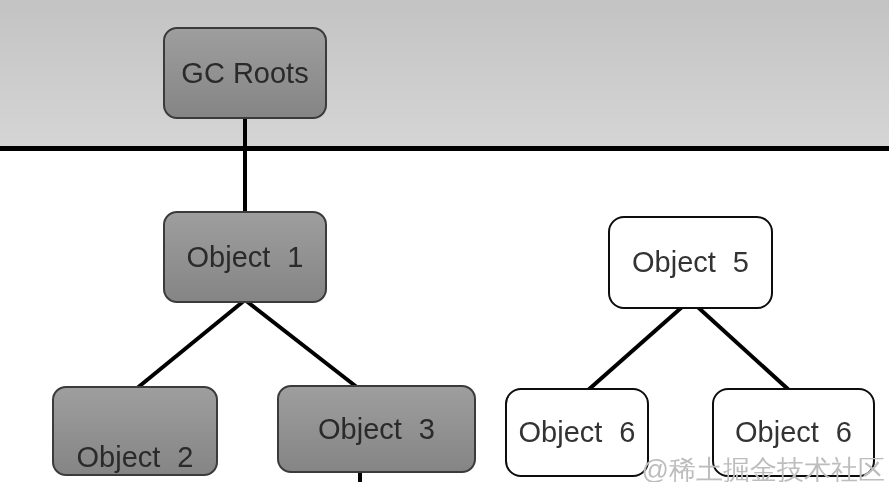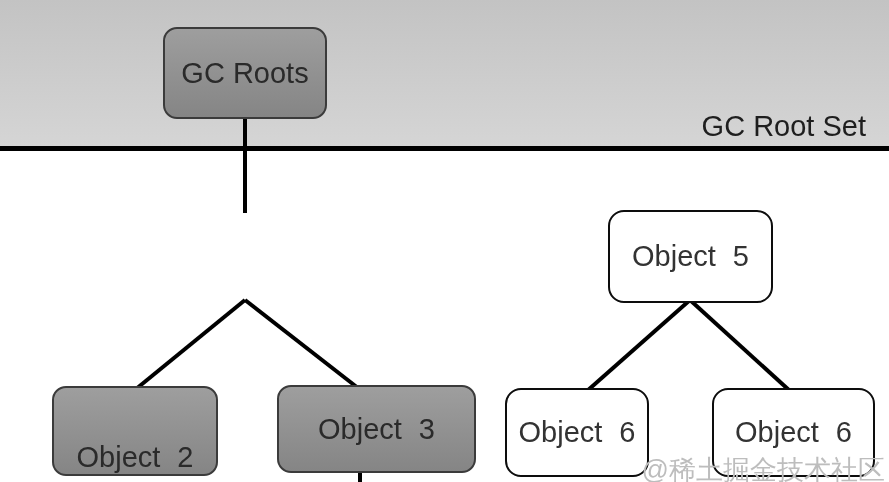--- a/index.html
+++ b/index.html
@@ -76,46 +76,48 @@
     font-size: 27px;
     color: var(--watermark-text, #bdbdbd);
     z-index: 5;
     white-space: nowrap;
   }
   
   .n-gc-roots { left: 163px; top: 27px;  width: 164px; height: 92px; }
   .n-object-1 { left: 163px; top: 211px; width: 164px; height: 92px; }
   .n-object-2 { left: 52px;  top: 386px; width: 166px; height: 90px; align-items: flex-end; }
   .n-object-3 { left: 277px; top: 385px; width: 199px; height: 88px; }
-  .n-object-5 { left: 608px; top: 210px; width: 165px; height: 93px; }
+  .n-object-5 { left: 608px; top: 216px; width: 165px; height: 93px; }
   .n-object-6 { left: 505px; top: 388px; width: 144px; height: 89px; }
   .n-object-7 { left: 712px; top: 388px; width: 163px; height: 89px; }
 </style>
 </head>
 <body>
 
 <div class="stage">
 
   <div class="header-band"></div>
   <div class="divider"></div>
-  <div class="region-label">GC Root Set</div>
 
   <svg class="connectors" viewBox="0 0 889 482" xmlns="http://www.w3.org/2000/svg">
     <line x1="245" y1="117" x2="245" y2="213"></line>
     <line x1="245" y1="300" x2="136" y2="389"></line>
     <line x1="245" y1="300" x2="358" y2="388"></line>
     <line x1="360" y1="470" x2="360" y2="482"></line>
     <line x1="690" y1="300" x2="587" y2="391"></line>
     <line x1="690" y1="300" x2="790" y2="391"></line>
   </svg>
 
   <div class="node node-gray root-node n-gc-roots">
     <span class="lbl">GC Roots</span>
   </div>
 
+  <div class="node node-gray n-object-1">
+    <span class="lbl">Object 1</span>
+  </div>
 
   <div class="node node-gray n-object-2">
     <span class="lbl">Object 2</span>
   </div>
 
   <div class="node node-gray n-object-3">
     <span class="lbl">Object 3</span>
   </div>
 
   <div class="node node-white n-object-5">

